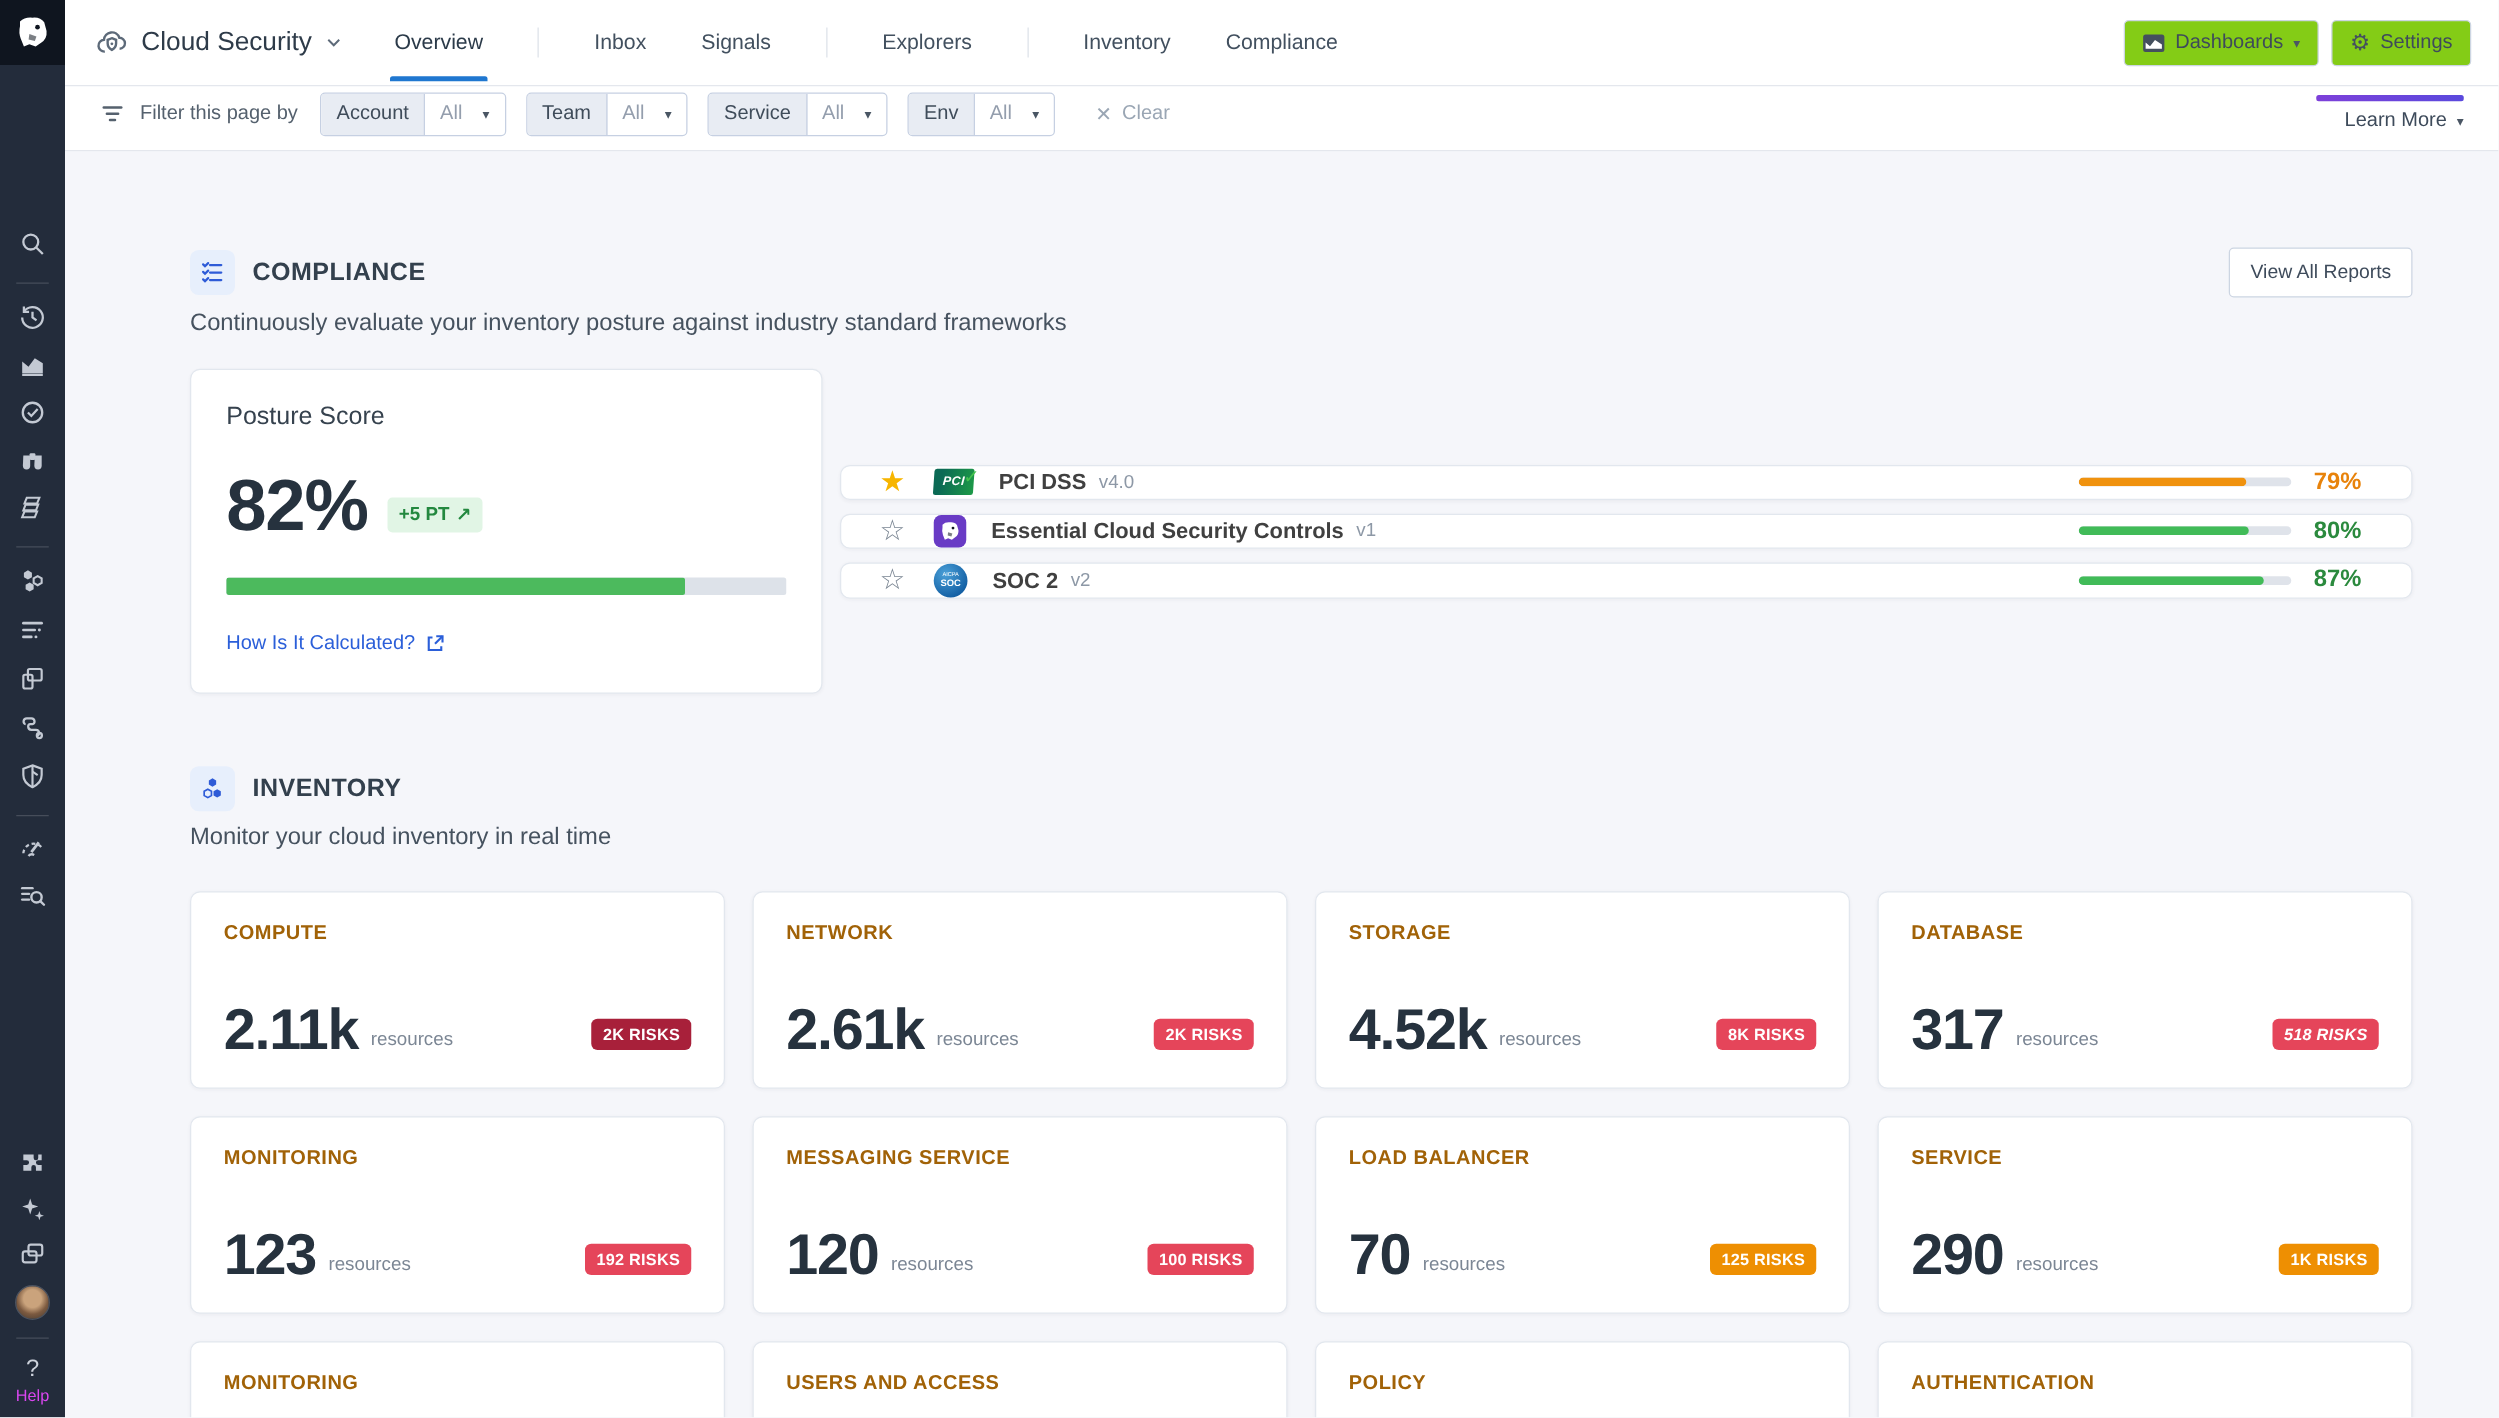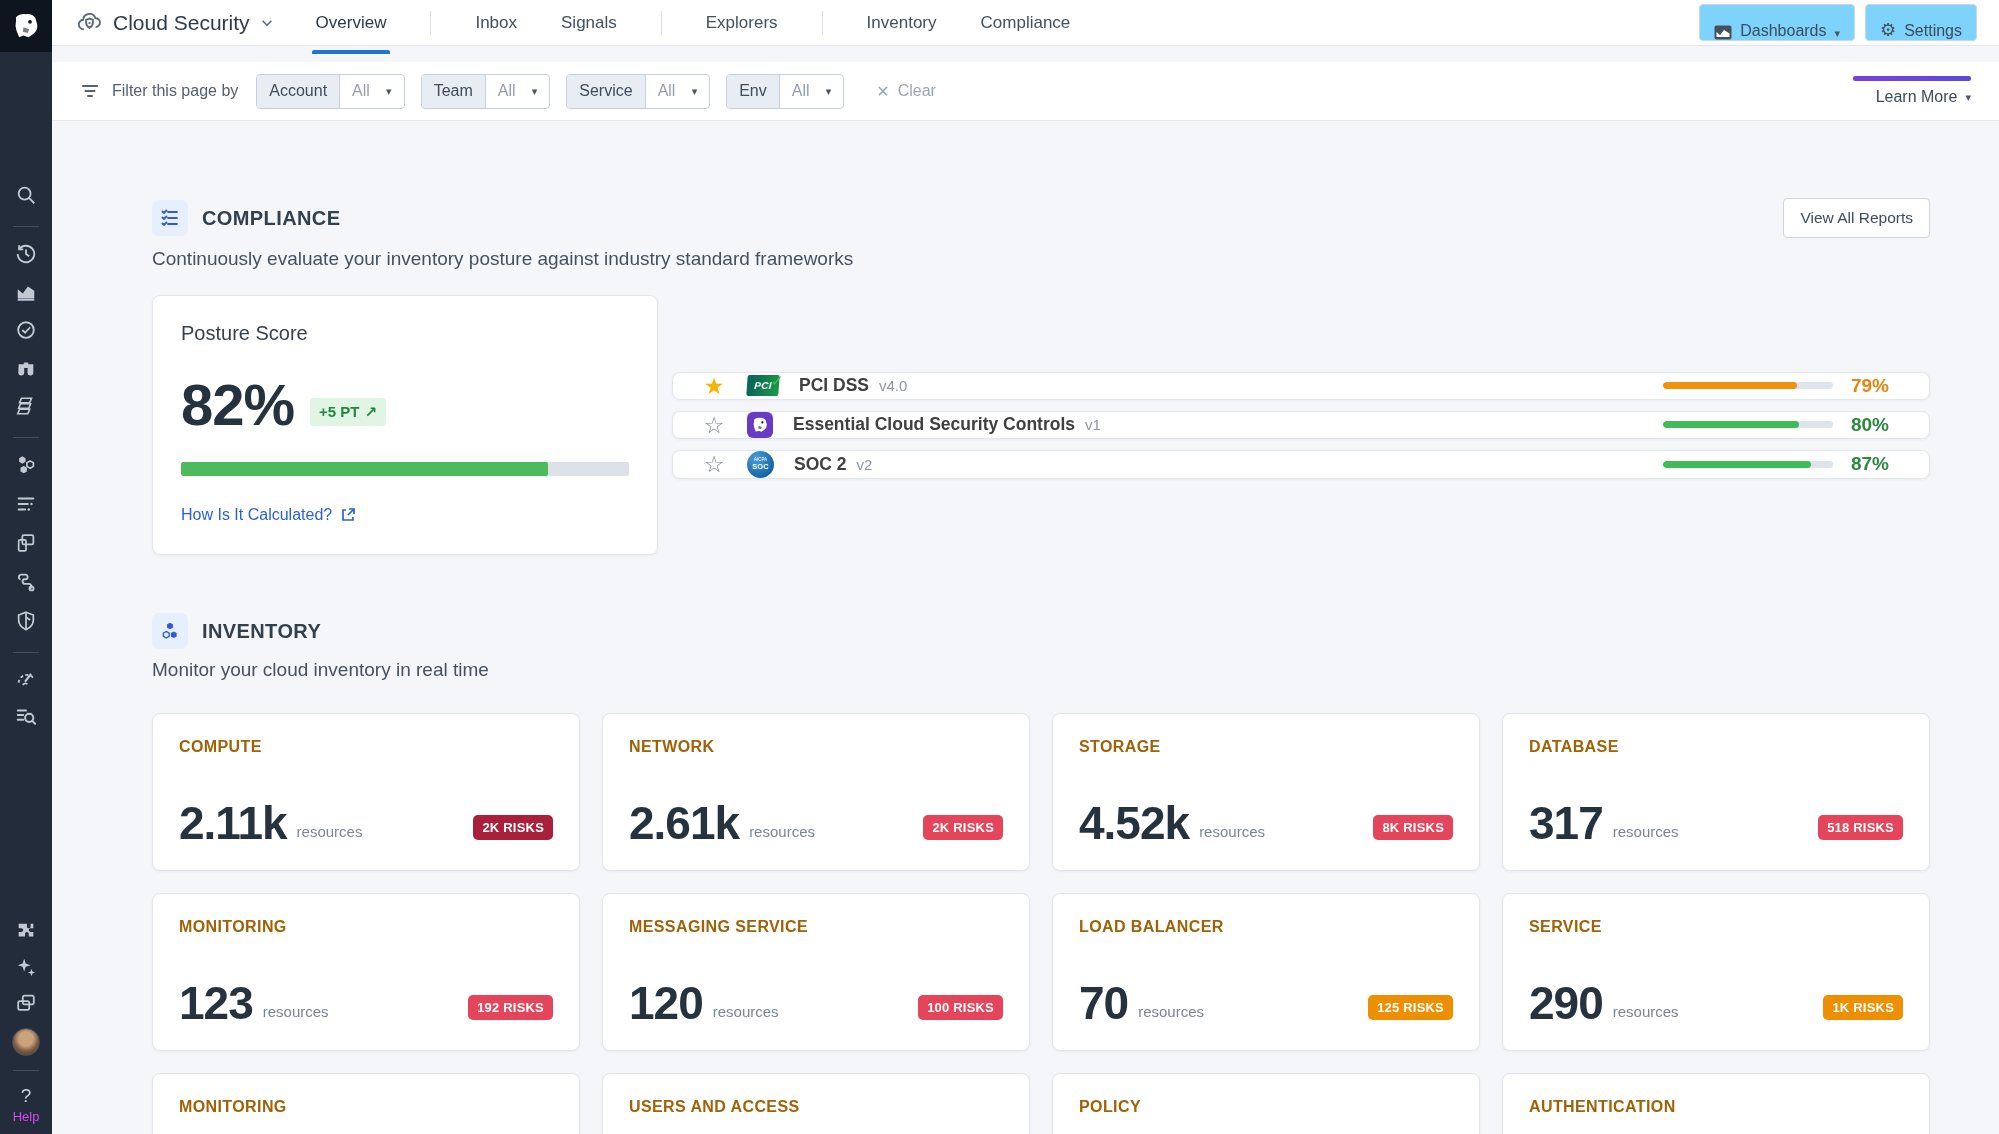--- a/index.html
+++ b/index.html
@@ -12,31 +12,31 @@
   .logo-tile { width:52px; height:52px; background:#0f151f; display:flex; align-items:center; justify-content:center; flex:none; cursor:pointer; }
   .sb-ic { width:22px; height:22px; color:#c3c9d3; display:flex; align-items:center; justify-content:center; cursor:pointer; flex:none; }
   .sb-ic svg { width:22px; height:22px; }
   .sb-div { width:26px; height:1px; background:rgba(255,255,255,.16); flex:none; }
   .avatar { width:28px; height:28px; border-radius:50%; background:radial-gradient(circle at 50% 38%, #caa37c 0 34%, #7c5a40 60%, #3c3630 100%); border:1px solid #4a5260; flex:none; cursor:pointer; }
   .help-q { color:#cdd3dc; font-size:19px; margin-top:14px; cursor:pointer; }
   .help-t { color:#d946ef; font-size:13px; margin-top:2px; margin-bottom:10px; }
   .spacer { flex:1; }
 
   
-  .header { position:absolute; left:52px; right:0; top:0; height:46px; background:#fff; border-bottom:1px solid #e4e7ed; display:flex; align-items:center; padding:0 22px 0 24px; z-index:20; }
+  .header { position:absolute; left:52px; right:0; top:0; height:69px; background:#fff; border-bottom:1px solid #e4e7ed; display:flex; align-items:center; padding:0 22px 0 24px; z-index:20; }
   .app-block { display:flex; align-items:center; gap:10px; cursor:pointer; }
   .app-title { font-size:21px; color:#2e3b49; font-weight:500; }
   .chev { width:14px; height:14px; }
   .tabs { display:flex; align-items:center; gap:44px; margin-left:42px; height:62px; }
   .tab { font-size:17px; color:#42505f; height:62px; display:flex; align-items:center; position:relative; cursor:pointer; white-space:nowrap; }
   .tab.active { color:#2b3a49; font-weight:500; }
   .tab.active::after { content:""; position:absolute; left:-4px; right:-4px; bottom:0; height:4px; background:#1f77d0; border-radius:2px 2px 0 0; }
   .tab-sep { width:1px; height:24px; background:#dde2e9; }
   .hdr-right { margin-left:auto; display:flex; gap:10px; }
-  .hbtn { display:flex; align-items:flex-end; gap:8px; border:1px solid #ccd5e2; border-radius:4px; background:#7dd3fc; height:37px; padding:0 14px; font-size:16px; color:#3e4b5b; font-weight:500; cursor:pointer; }
+  .hbtn { display:flex; align-items:center; gap:8px; border:1px solid #ccd5e2; border-radius:4px; background:#84cc16; height:37px; padding:0 14px; font-size:16px; color:#3e4b5b; font-weight:500; cursor:pointer; }
   .glyph { font-family:"DejaVu Sans",sans-serif; }
   .caret-dn { font-family:"DejaVu Sans",sans-serif; font-size:11px; color:#4a5664; }
 
   
   .filterbar { position:absolute; left:52px; right:0; top:62px; height:59px; background:#fff; border-bottom:1px solid #e4e7ed; display:flex; align-items:center; padding:0 28px; z-index:19; }
   .fb-label { font-size:16px; color:#55616e; margin:0 18px 0 12px; }
   .fgroup { display:flex; align-items:stretch; border:1px solid #c6d0e2; border-radius:4px; height:35px; overflow:hidden; margin-right:16px; background:#fff; cursor:pointer; }
   .fg-name { background:#e8ecf3; color:#3f4c5a; font-size:16px; display:flex; align-items:center; padding:0 12px; border-right:1px solid #c6d0e2; }
   .fg-val { color:#949ead; font-size:16px; display:flex; align-items:center; padding:0 12px; min-width:44px; }
   .fg-caret { display:flex; align-items:center; padding:0 12px 0 2px; }
@@ -456,21 +456,21 @@
             <span class="inv-res">resources</span>
             <span class="risk-badge" style="background: rgb(229, 69, 90);">8K RISKS</span>
           </div>
         </div>
 
         <div class="card inv-card">
           <div class="inv-title">DATABASE</div>
           <div class="inv-bottom">
             <span class="inv-val">317</span>
             <span class="inv-res">resources</span>
-            <span class="risk-badge" style="background: rgb(229, 69, 90);">518 RISKS</span>
+            <span class="risk-badge" style="background: rgb(229, 69, 90); font-style: italic;">518 RISKS</span>
           </div>
         </div>
 
         <div class="card inv-card">
           <div class="inv-title">MONITORING</div>
           <div class="inv-bottom">
             <span class="inv-val">123</span>
             <span class="inv-res">resources</span>
             <span class="risk-badge" style="background: rgb(229, 69, 90);">192 RISKS</span>
           </div>

